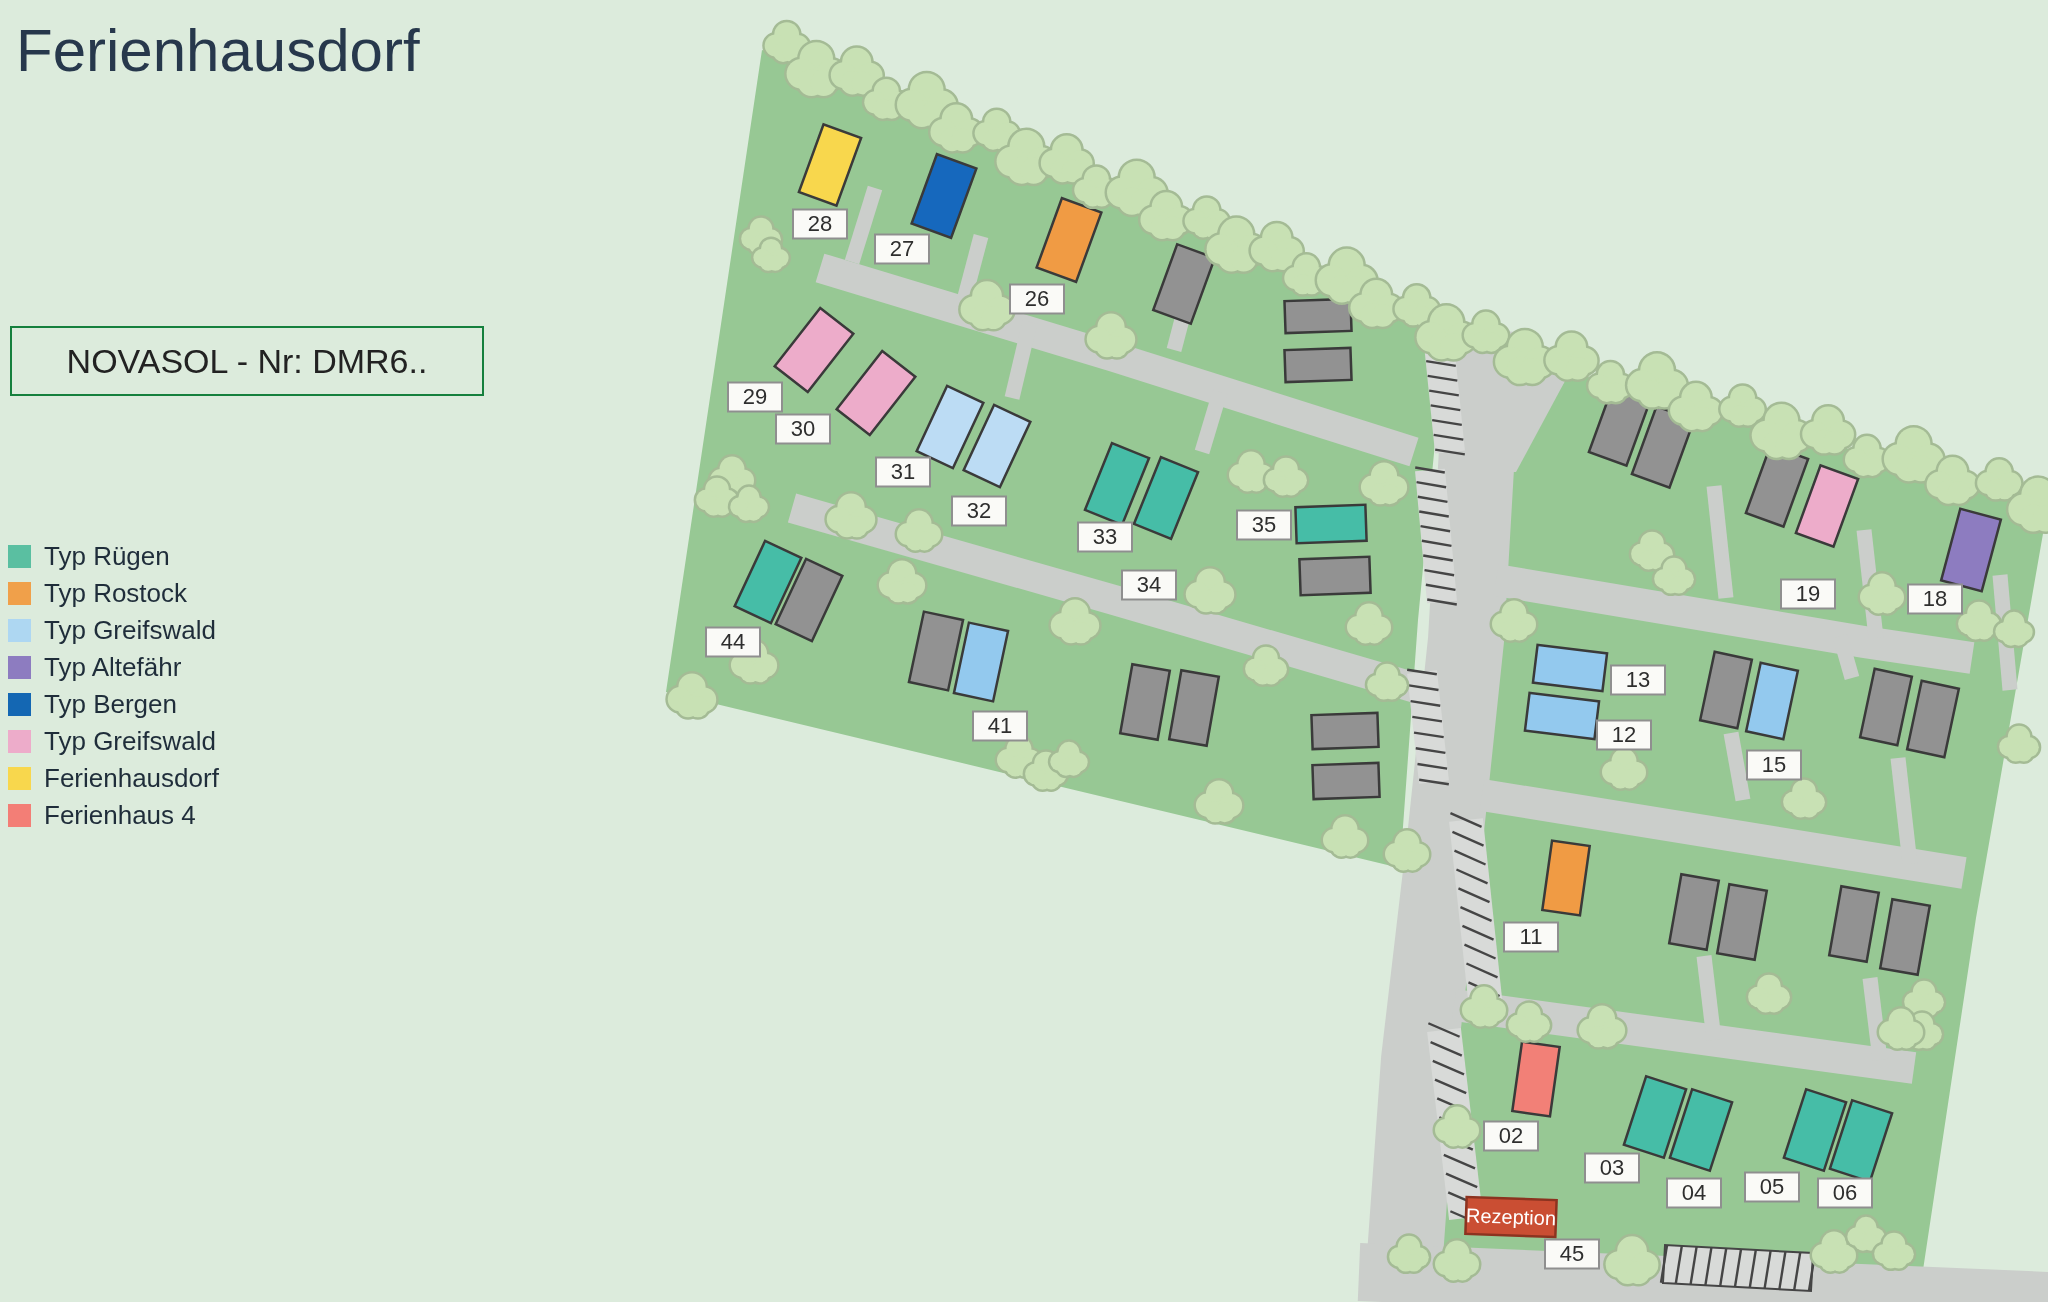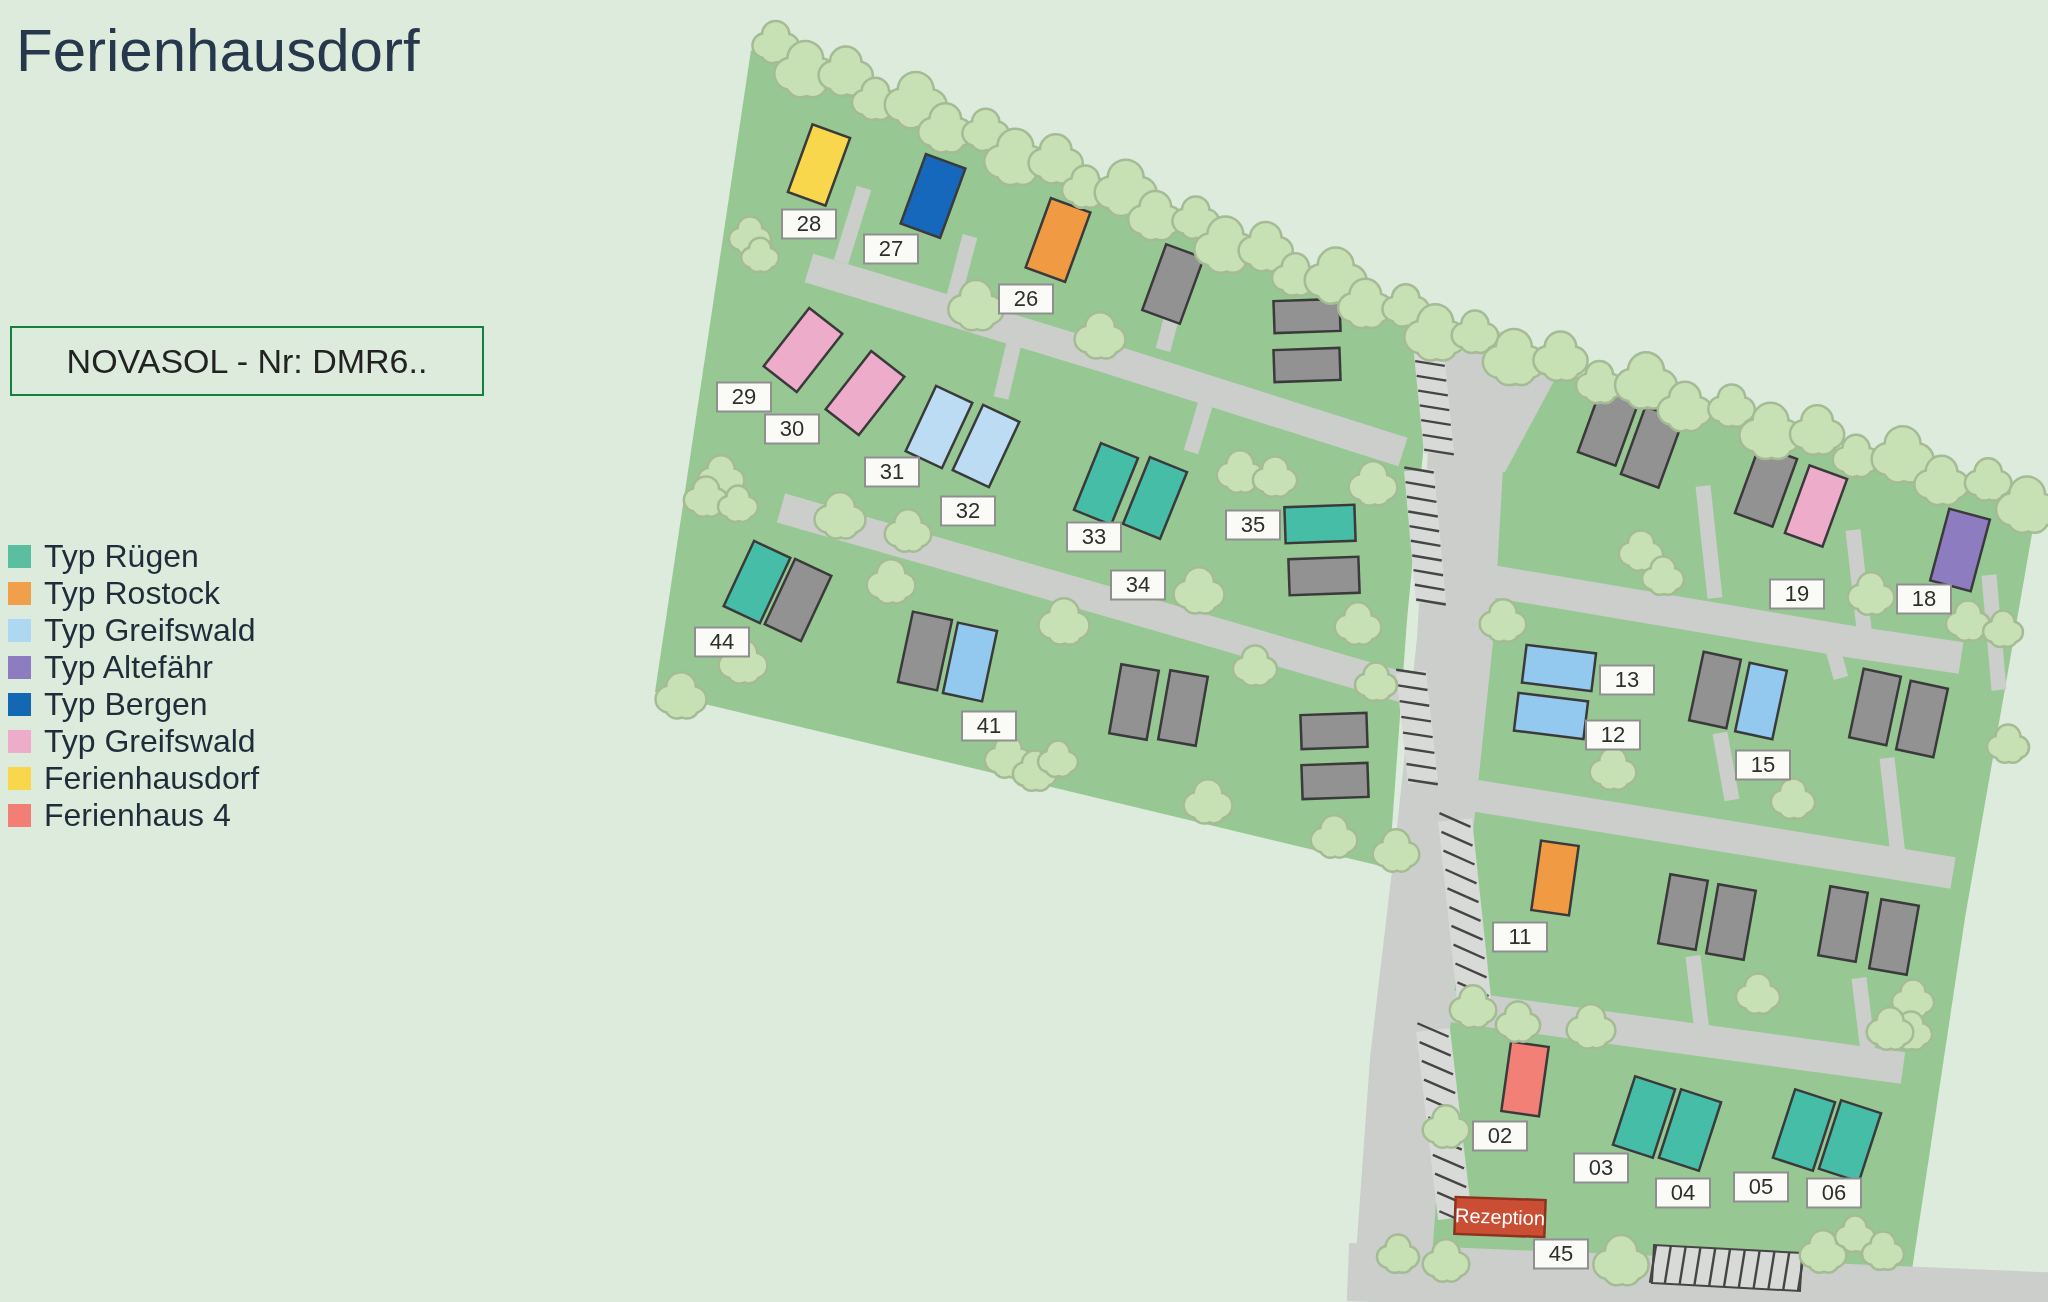--- a/index.html
+++ b/index.html
@@ -1,33 +1,33 @@
 <!DOCTYPE html>
 <html><head>
 <meta charset="utf-8">
 <style>
   html,body{margin:0;padding:0;}
   body{
     width:2048px;height:1302px;position:relative;overflow:hidden;
     background:#dcebdc;
     font-family:"Liberation Sans", sans-serif;
   }
-  #map-layer{position:absolute;left:3px;top:0;width:1724px;height:1302px;}
+  #map-layer{position:absolute;left:14px;top:0;width:1724px;height:1302px;}
   #header{position:absolute;left:16px;top:14px;color:#27384c;line-height:1.22;}
   #header .t1{font-size:60px;font-weight:400;}
   #header .t2,#header .t3{font-size:76px;font-weight:800;}
   #ref-box{
     position:absolute;left:10px;top:326px;width:470px;height:66px;
     border:2px solid #15803d;display:flex;align-items:center;justify-content:center;
     font-size:34px;color:#222222;
   }
   #legend{position:absolute;left:8px;top:538px;}
   .legend-row{display:flex;align-items:center;height:37px;}
   .legend-swatch{width:23px;height:23px;margin-right:13px;flex:0 0 auto;}
-  .legend-label{font-size:32px;color:#1f2d3a;}
+  .legend-label{font-size:26px;color:#1f2d3a;}
 </style>
 </head>
 <body>
 
 <div id="map-layer"><svg viewBox="0 0 2048 1302" width="2048" height="1302">
       <polygon points="748,50 1432,328 1404,620 1386,868 652,692" fill="#97c894"></polygon>
       <polygon points="1556,372 2034,505 1962,918 1906,1290 1420,1262 1447,1010 1471,800 1482,640 1492,480" fill="#97c894"></polygon>
       <polyline points="1470,330 1452,640 1432,830 1405,1060 1390,1270" fill="none" stroke="#cbcecb" stroke-width="76" stroke-linejoin="round" stroke-linecap="butt"></polyline>
       <polyline points="1345,1272 2060,1302" fill="none" stroke="#cbcecb" stroke-width="58" stroke-linejoin="round" stroke-linecap="butt"></polyline>
       <polyline points="806,268 1100,357 1400,452" fill="none" stroke="#cbcecb" stroke-width="30" stroke-linejoin="round" stroke-linecap="butt"></polyline>

